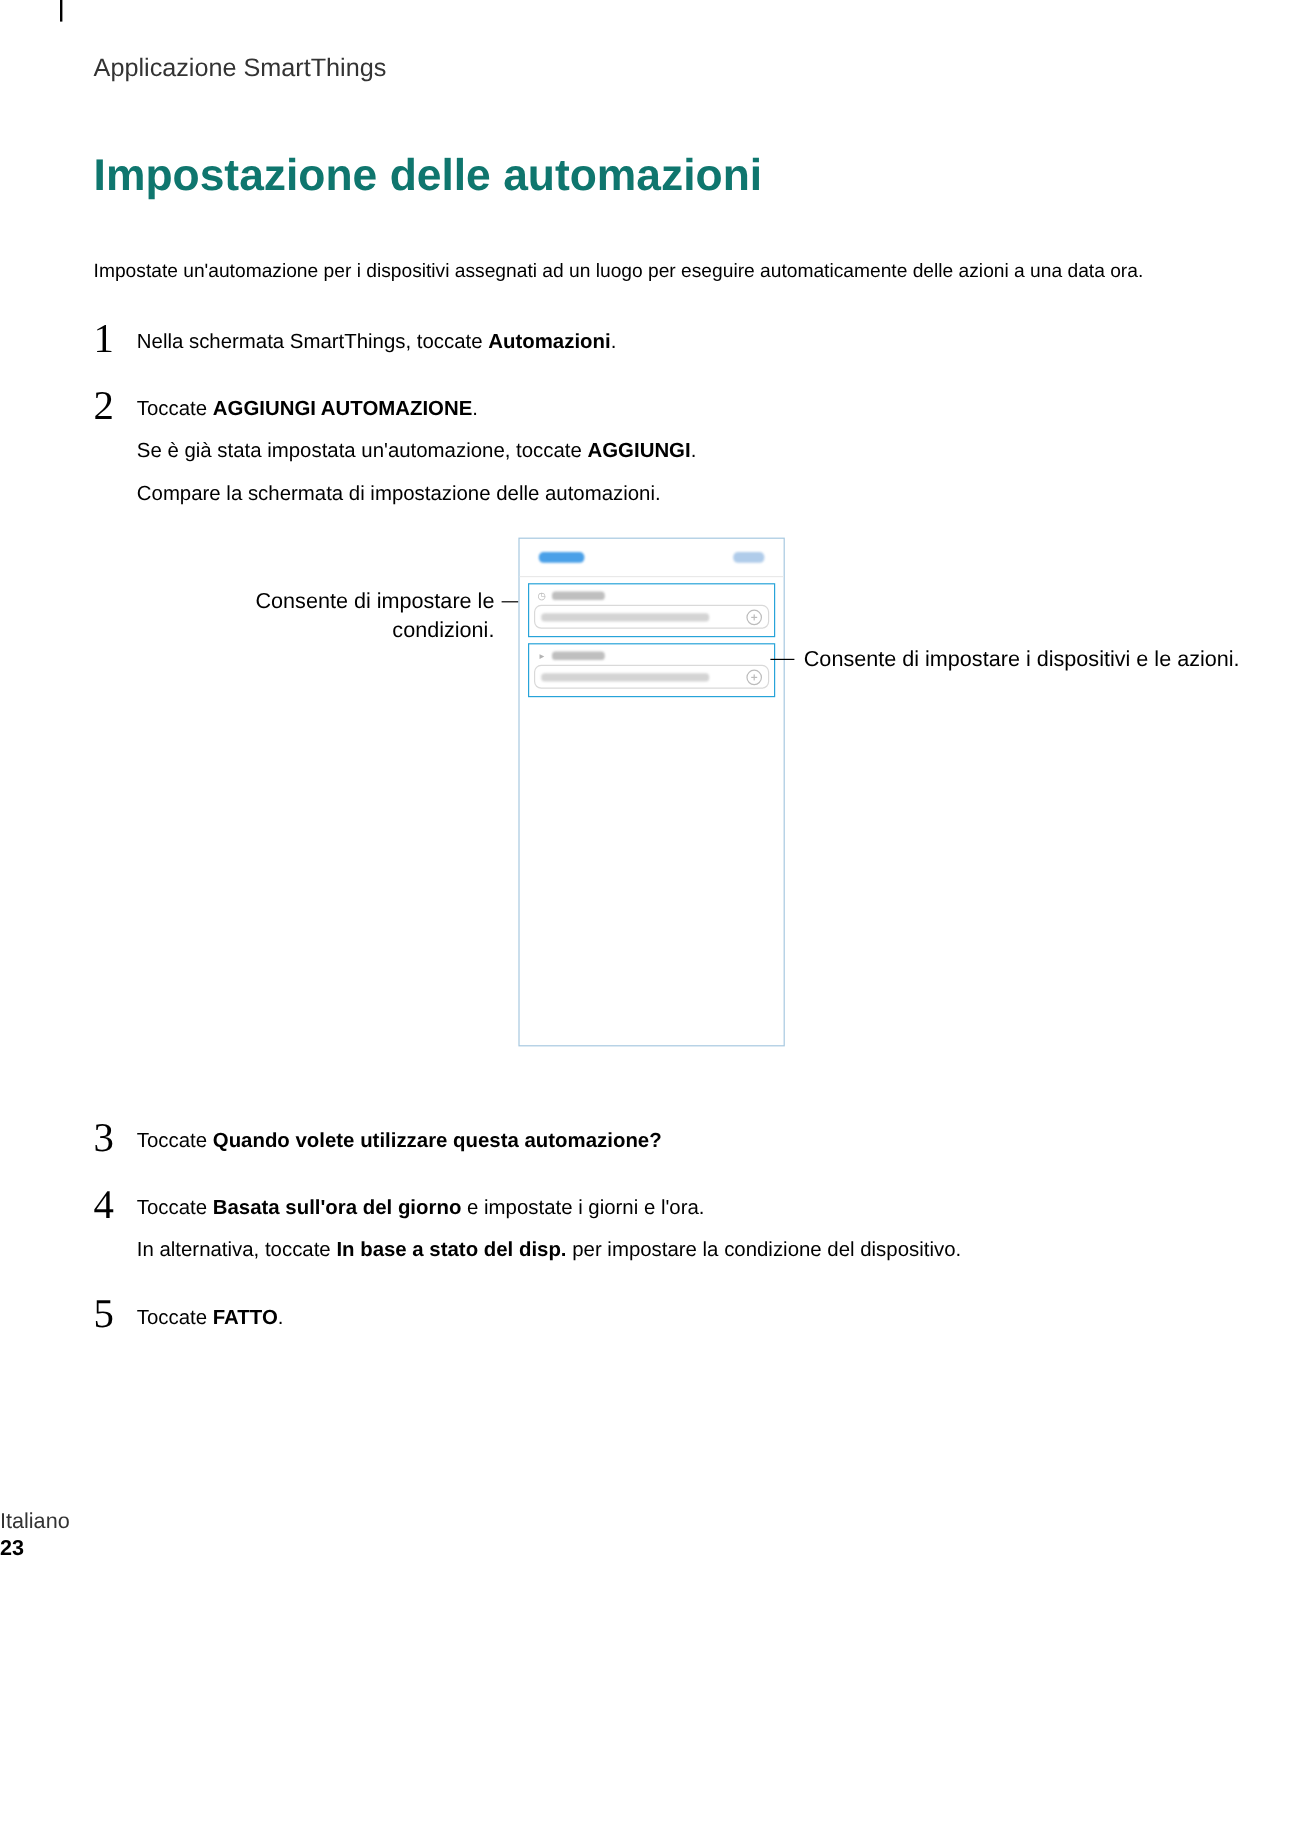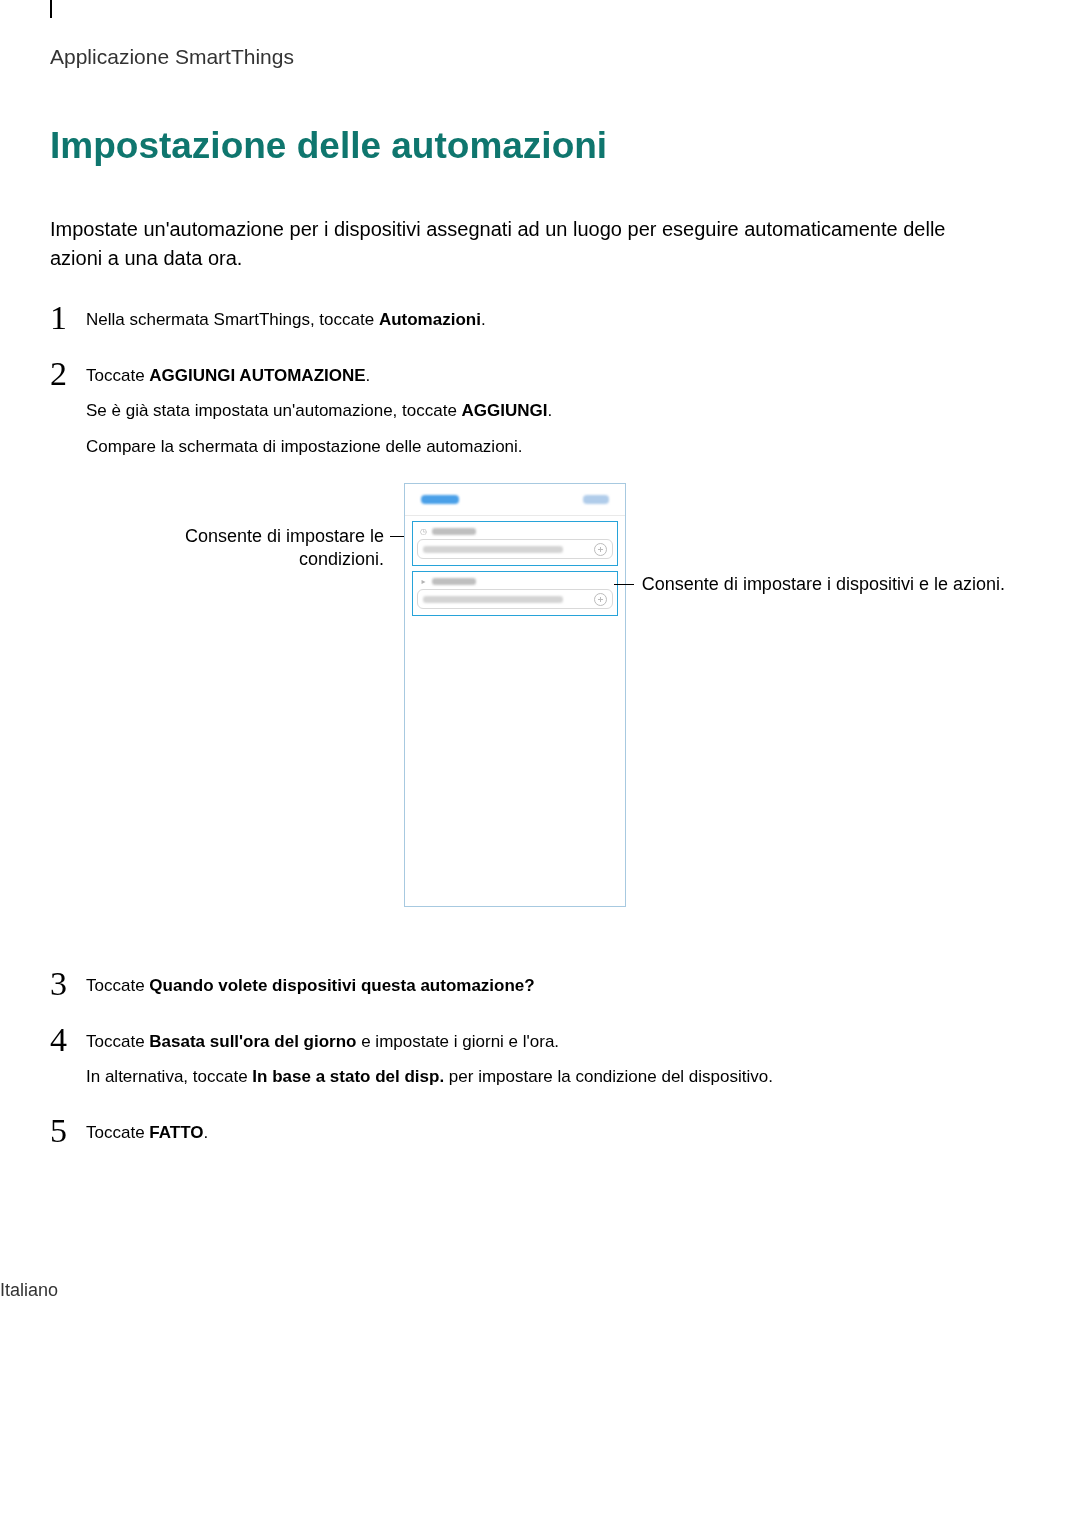--- a/index.html
+++ b/index.html
@@ -13,36 +13,36 @@
   }
   .crop-mark {
     position: absolute;
     top: 0;
     left: 50px;
     width: 2px;
     height: 18px;
     background: #000;
   }
   .page {
-    padding: 45px 78px 0 50px;
+    padding: 45px 78px 0 78px;
   }
   .header {
     font-size: 21px;
     color: #333;
     font-weight: 400;
     margin-bottom: 56px;
   }
   h1 {
     color: #0f766e;
     font-size: 37px;
     font-weight: 600;
     margin-bottom: 28px;
   }
   .intro {
-    font-size: 20px;
+    font-size: 16px;
     line-height: 1.45;
     color: #000;
     margin-bottom: 28px;
     margin-top: 48px;
   }
   .step {
     display: flex;
     align-items: flex-start;
     margin-bottom: 14px;
   }
@@ -252,21 +252,21 @@
     </div>
 
     <div class="lead-line lead-right"></div>
     <div class="callout callout-right">Consente di impostare i dispositivi e le azioni.</div>
   </div>
 
   <div class="step">
     <div class="step-num">3</div>
     <div class="step-body">
       <p>
-        <span>Toccate </span><span class="bold">Quando volete dispositivi questa automazione?</span>
+        <span>Toccate </span><span class="bold">Quando volete utilizzare questa automazione?</span>
       </p>
     </div>
   </div>
 
   <div class="step">
     <div class="step-num">4</div>
     <div class="step-body">
       <p>
         <span>Toccate </span><span class="bold">Basata sull'ora del giorno</span><span> e impostate i giorni e l'ora.</span>
       </p>
@@ -282,13 +282,14 @@
       <p>
         <span>Toccate </span><span class="bold">FATTO</span><span>.</span>
       </p>
     </div>
   </div>
 
 </div>
 
 <div class="footer">
   <div class="footer-lang">Italiano</div>
+  <div class="footer-page">23</div>
 </div>
 
 </body></html>

